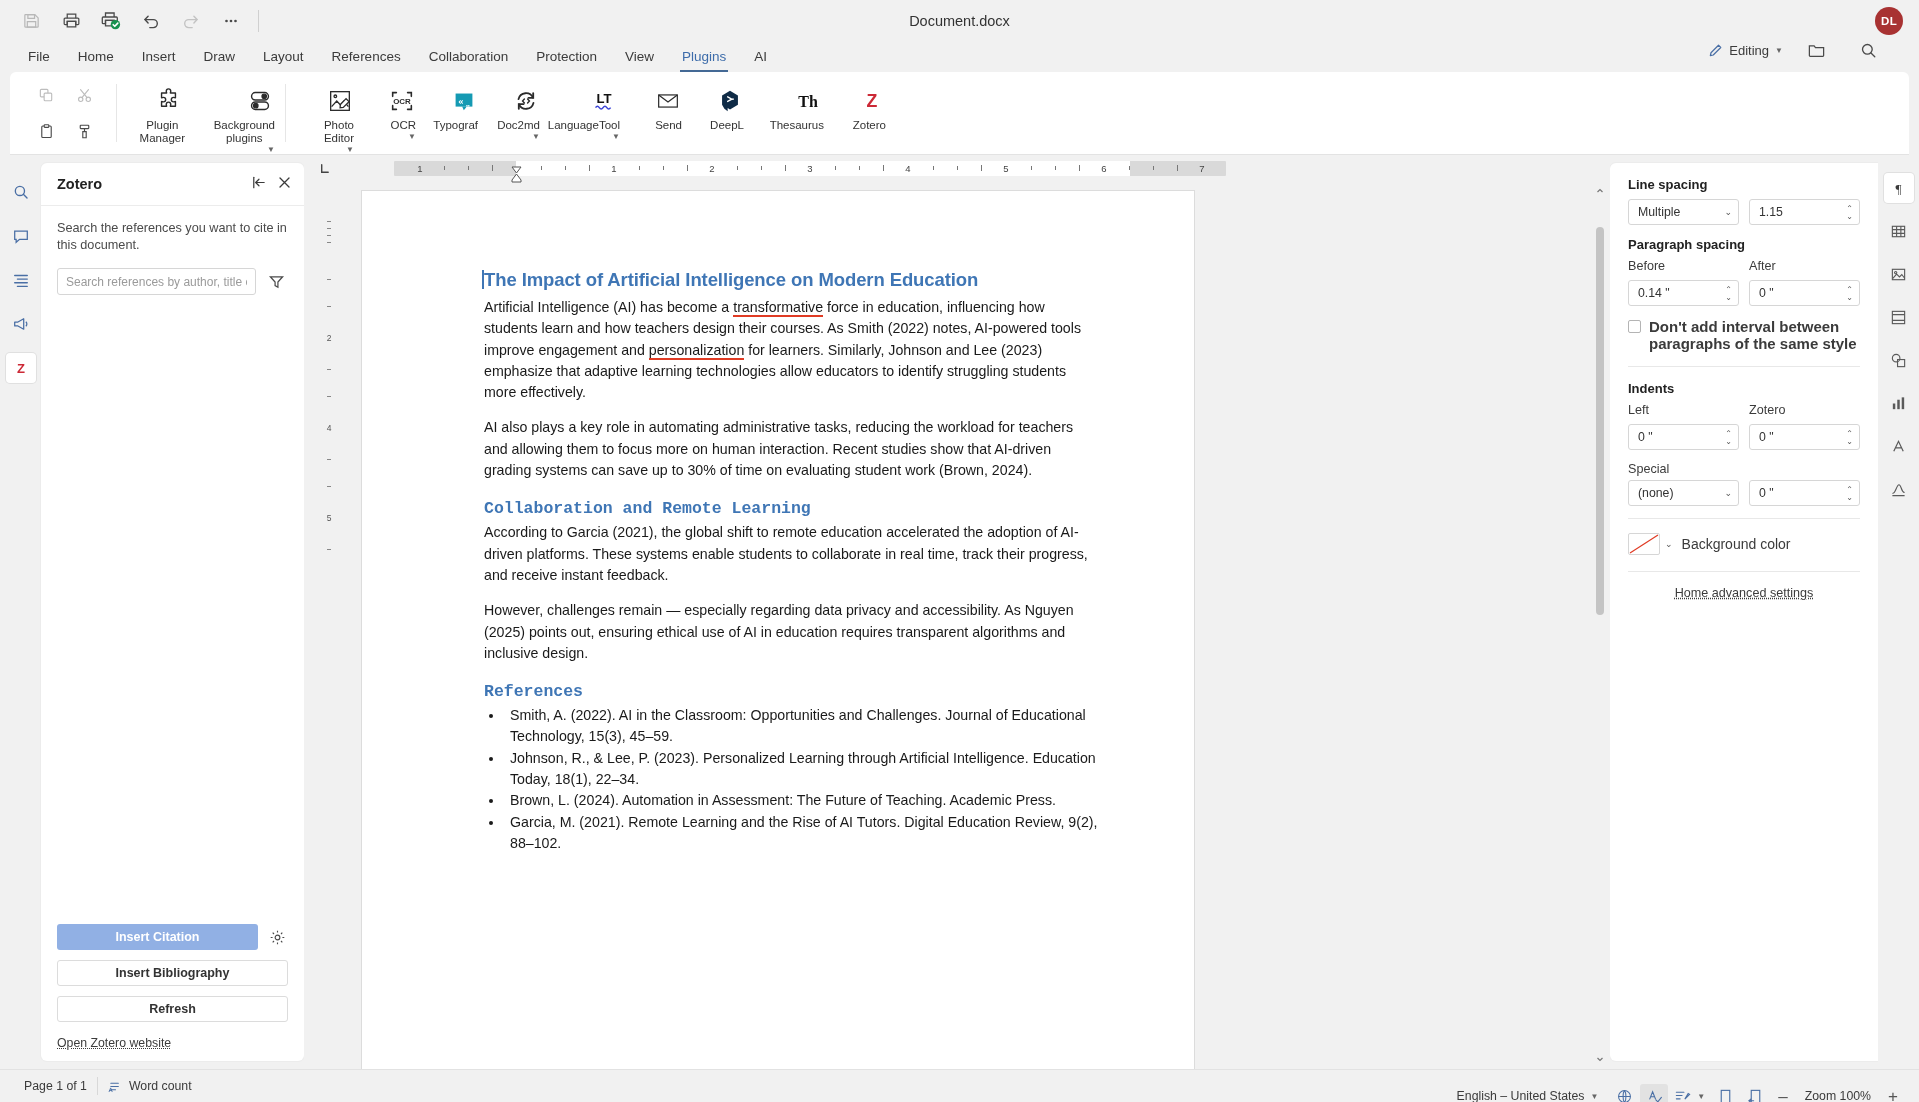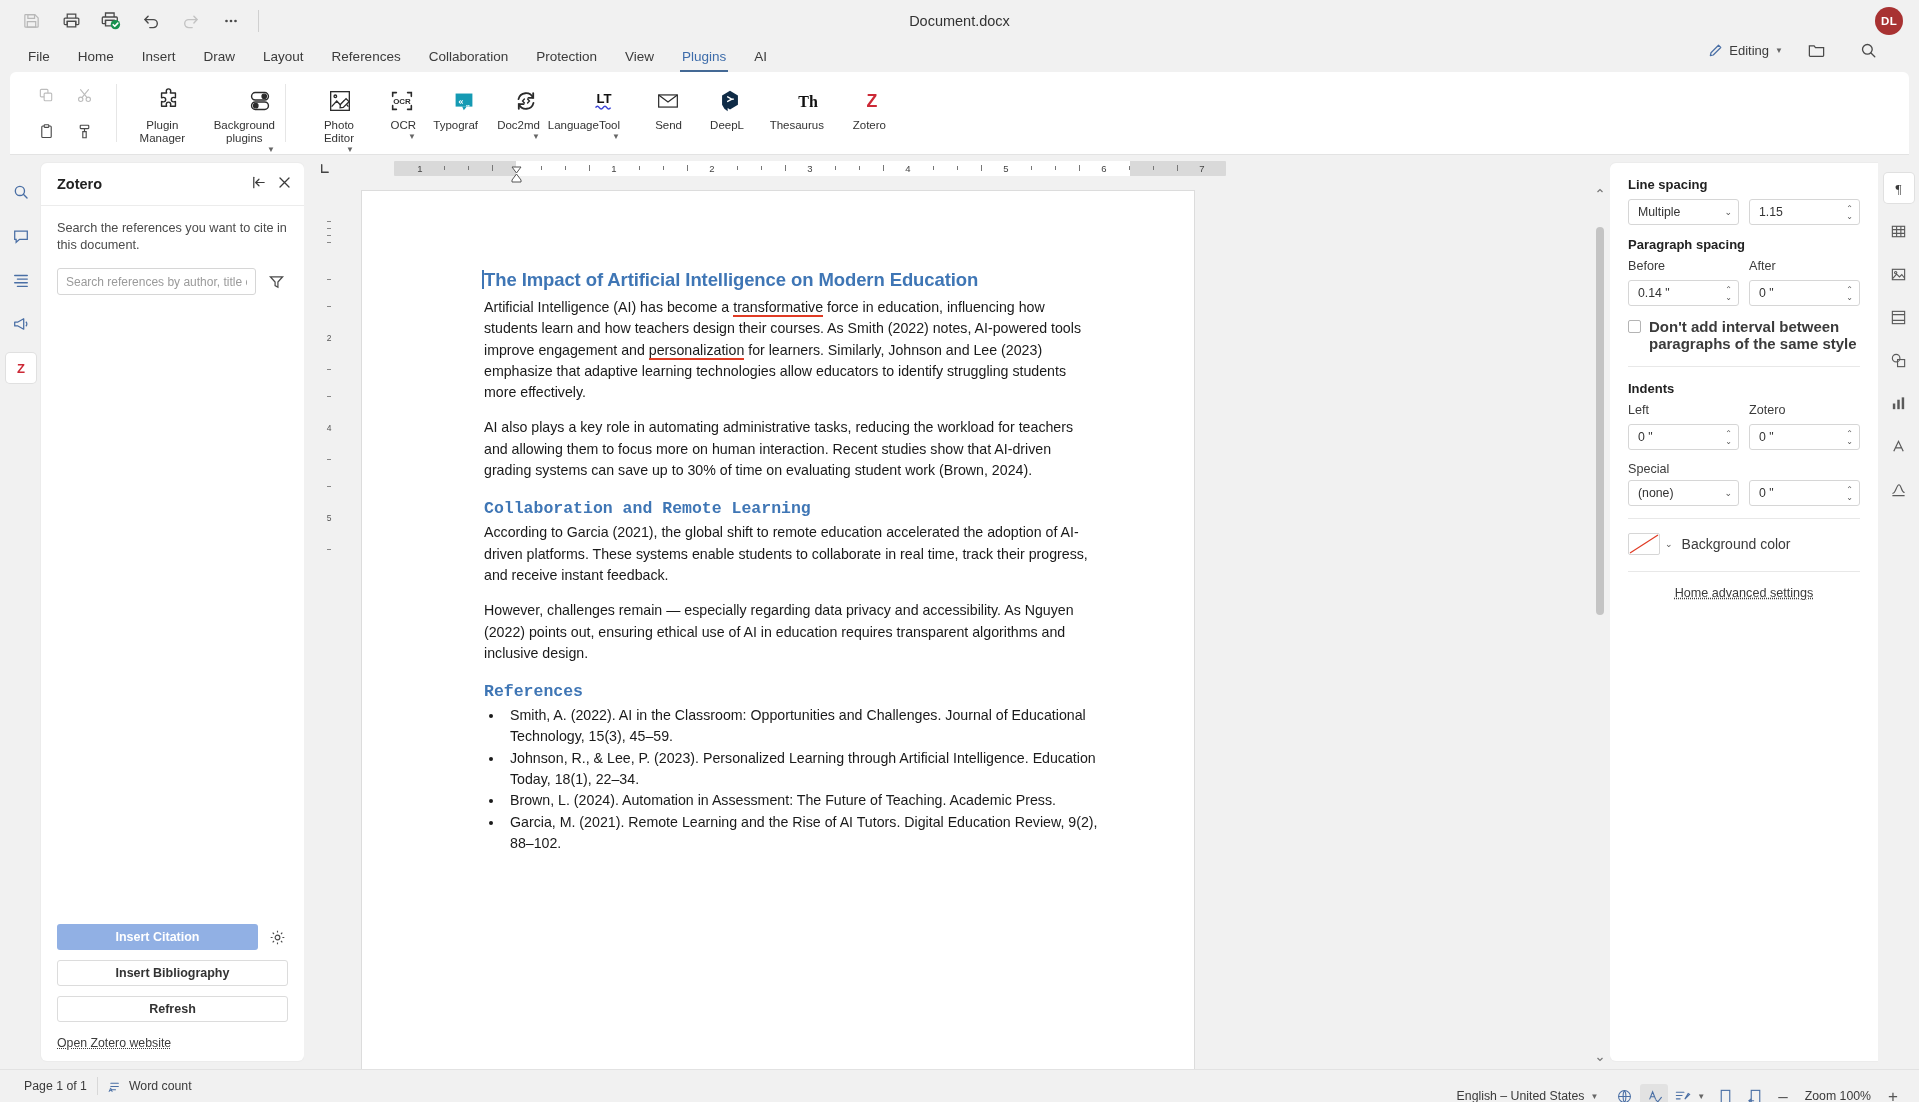--- a/index.html
+++ b/index.html
@@ -652,21 +652,21 @@
           <div class="doc-h1">The Impact of Artificial Intelligence on Modern Education</div>
 
           <p class="doc-p">Artificial Intelligence (AI) has become a <span class="sp">transformative</span> force in education, influencing how students learn and how teachers design their courses. As Smith (2022) notes, AI-powered tools improve engagement and <span class="sp">personalization</span> for learners. Similarly, Johnson and Lee (2023) emphasize that adaptive learning technologies allow educators to identify struggling students more effectively.</p>
 
           <p class="doc-p">AI also plays a key role in automating administrative tasks, reducing the workload for teachers and allowing them to focus more on human interaction. Recent studies show that AI-driven grading systems can save up to 30% of time on evaluating student work (Brown, 2024).</p>
 
           <div class="doc-h2">Collaboration and Remote Learning</div>
 
           <p class="doc-p">According to Garcia (2021), the global shift to remote education accelerated the adoption of AI-driven platforms. These systems enable students to collaborate in real time, track their progress, and receive instant feedback.</p>
 
-          <p class="doc-p">However, challenges remain — especially regarding data privacy and accessibility. As Nguyen (2022) points out, ensuring ethical use of AI in education requires transparent algorithms and inclusive design.</p>
+          <p class="doc-p">However, challenges remain — especially regarding data privacy and accessibility. As Nguyen (2025) points out, ensuring ethical use of AI in education requires transparent algorithms and inclusive design.</p>
 
           <div class="doc-h2">References</div>
 
           <ul class="doc-ul">
             <li>Smith, A. (2022). AI in the Classroom: Opportunities and Challenges. Journal of Educational Technology, 15(3), 45–59.</li>
             <li>Johnson, R., &amp; Lee, P. (2023). Personalized Learning through Artificial Intelligence. Education Today, 18(1), 22–34.</li>
             <li>Brown, L. (2024). Automation in Assessment: The Future of Teaching. Academic Press.</li>
             <li>Garcia, M. (2021). Remote Learning and the Rise of AI Tutors. Digital Education Review, 9(2), 88–102.</li>
           </ul>
         </div>

